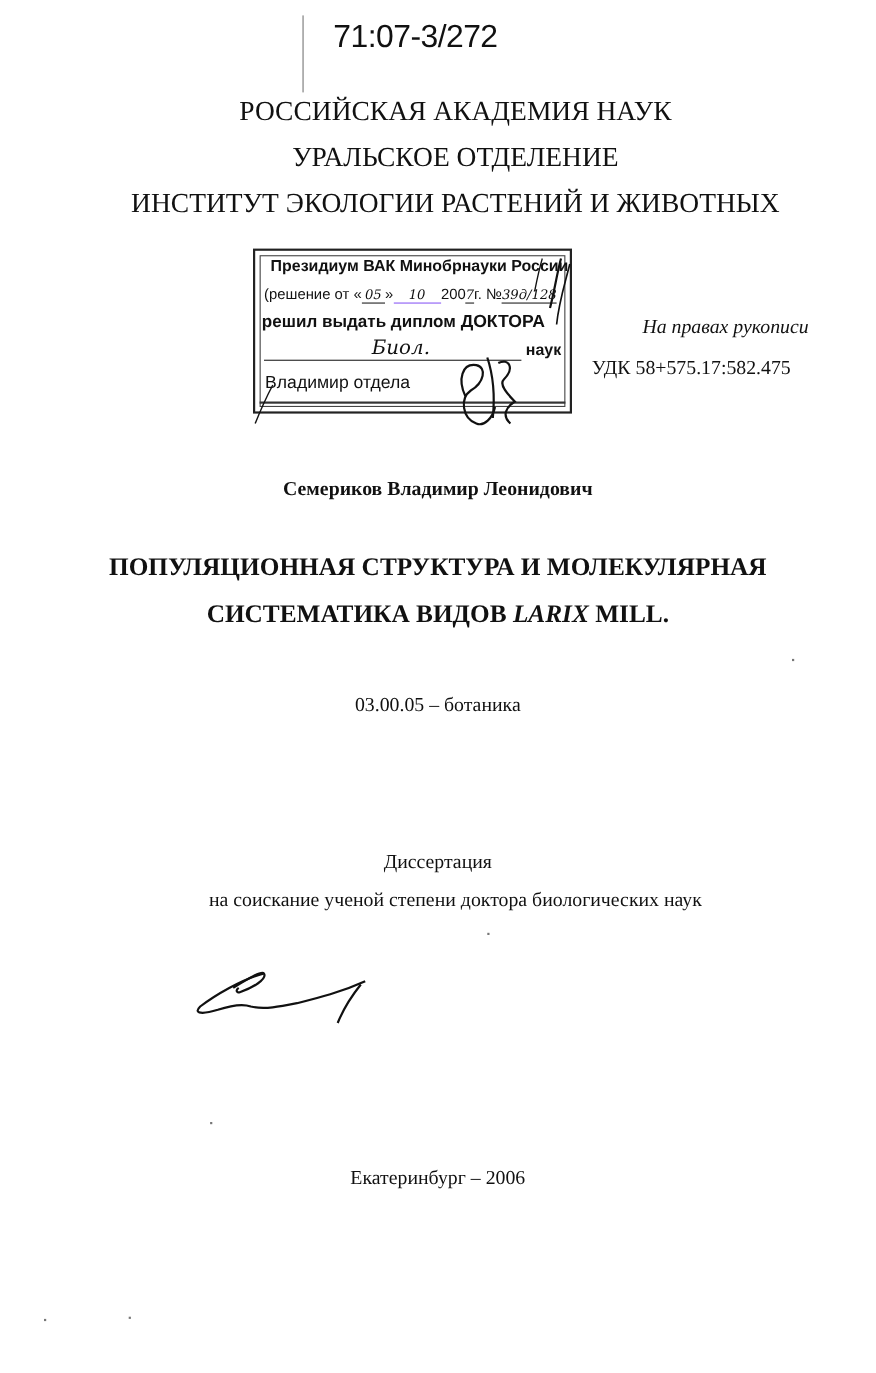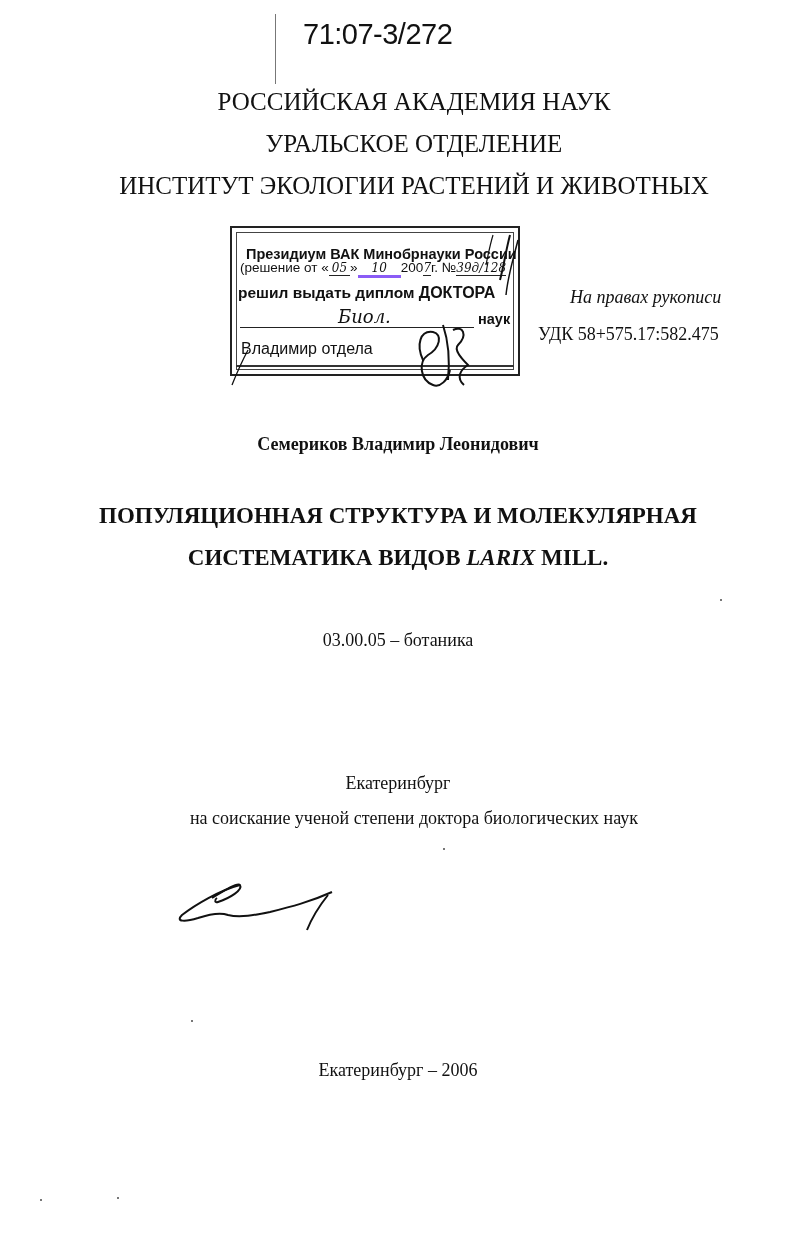--- a/index.html
+++ b/index.html
@@ -15,30 +15,30 @@
     .org { font-size: 25px; white-space: nowrap; }
     .org1 { top: 88px; left: 0; width: 828px; text-align: center; }
     .org2 { top: 130px; left: 0; width: 828px; text-align: center; }
     .org3 { top: 172px; left: 0; width: 828px; text-align: center; }
 
     
     .stamp { left: 230px; top: 226px; width: 290px; height: 150px; border: 2px solid #222; box-sizing: border-box; }
     .stamp-inner { position: absolute; left: 4px; top: 4px; right: 4px; bottom: 4px; border: 1px solid #444; }
     .stamp-bottom { position: absolute; left: 4px; right: 4px; bottom: 7px; height: 2px; background: #333; }
     .st { font-size: 14.5px; white-space: nowrap; }
-    .st1 { left: 246px; top: 246px; font-weight: bold; font-size: 14.5px; }
+    .st1 { left: 246px; top: 234px; font-weight: bold; font-size: 14.5px; }
     .st2 { left: 240px; top: 260px; font-size: 13.5px; }
     .st3 { left: 238px; top: 284px; font-weight: bold; font-size: 15.5px; }
     .st3 b { font-size: 16px; }
     .st4 { left: 478px; top: 311px; font-weight: bold; font-size: 14.5px; }
     .st5 { left: 241px; top: 340px; font-size: 16px; }
     .underline { height: 1px; background: #222; }
     .hw { font-family: "DejaVu Serif", serif; font-style: italic; font-size: 12px; color: #111; white-space: nowrap; }
 
-    .right1 { left: 570px; top: 287px; font-size: 18px; font-style: italic; white-space: nowrap; }
+    .right1 { left: 584px; top: 287px; font-size: 18px; font-style: italic; white-space: nowrap; }
     .right2 { left: 538px; top: 324px; font-size: 18px; white-space: nowrap; }
 
     .author { top: 434px; font-size: 18px; font-weight: bold; }
     .title1 { top: 503px; font-size: 23px; font-weight: bold; }
     .title2 { top: 545px; font-size: 23px; font-weight: bold; }
     .title2 .it { font-style: italic; }
     .spec { top: 630px; font-size: 18px; }
     .diss1 { top: 773px; font-size: 18px; }
     .diss2 { top: 808px; font-size: 18px; margin-left: 16px; }
     .city { top: 1060px; font-size: 18px; }
@@ -54,21 +54,21 @@
 <div class="abs serif org org2">УРАЛЬСКОЕ ОТДЕЛЕНИЕ</div>
 <div class="abs serif org org3">ИНСТИТУТ ЭКОЛОГИИ РАСТЕНИЙ И ЖИВОТНЫХ</div>
 
 <div class="abs stamp">
   <div class="stamp-inner"></div>
   <div class="stamp-bottom"></div>
 </div>
 <div class="abs sans st st1">Президиум ВАК Минобрнауки России</div>
 
 <div class="abs sans st st2">
-  <span>(решение от «</span><span class="hw" style="border-bottom:1px solid #222;padding:0 3px;">05</span><span>»</span><span class="hw" style="border-bottom:3px solid #8b5cf6;padding:0 14px;">10</span><span>200</span><span class="hw" style="border-bottom:1px solid #222;">7</span><span>г. №</span><span class="hw" style="border-bottom:1px solid #222;">39д/128</span>
+  <span>(решение от «</span><span class="hw" style="border-bottom:1px solid #222;padding:0 3px;">05</span><span>»</span><span class="hw" style="border-bottom:1px solid #8b5cf6;padding:0 14px;">10</span><span>200</span><span class="hw" style="border-bottom:1px solid #222;">7</span><span>г. №</span><span class="hw" style="border-bottom:1px solid #222;">39д/128</span>
 </div>
 
 <div class="abs sans st st3">
   <span>решил выдать диплом </span><b>ДОКТОРА</b>
 </div>
 
 <div class="abs underline" style="left:240px; top:327px; width:234px;"></div>
 <div class="abs hw" style="left:338px; top:306px; font-size:18px; font-weight:normal;">Биол.</div>
 <div class="abs sans st st4">наук</div>
 
@@ -89,21 +89,21 @@
 
 <div class="abs serif center author">Семериков Владимир Леонидович</div>
 
 <div class="abs serif center title1">ПОПУЛЯЦИОННАЯ СТРУКТУРА И МОЛЕКУЛЯРНАЯ</div>
 <div class="abs serif center title2">
   <span>СИСТЕМАТИКА ВИДОВ </span><span class="it">LARIX</span><span> MILL.</span>
 </div>
 
 <div class="abs serif center spec">03.00.05 – ботаника</div>
 
-<div class="abs serif center diss1">Екатеринбург</div>
+<div class="abs serif center diss1">Диссертация</div>
 <div class="abs serif center diss2">на соискание ученой степени доктора биологических наук</div>
 
 <svg class="abs" style="left:170px; top:860px;" width="180" height="80">
   <path d="M42 38 C 55 30, 68 22, 70 25 C 73 30, 60 38, 48 42 C 45 43, 44 40, 47 38" stroke="#111" stroke-width="2" fill="none"></path>
   <path d="M70 25 C 50 30, 25 45, 12 55 C 5 62, 15 62, 28 58 C 40 54, 50 52, 58 55 C 70 58, 85 55, 100 52 C 120 47, 140 42, 162 32" stroke="#111" stroke-width="2" fill="none"></path>
   <path d="M158 35 C 150 45, 143 55, 137 70" stroke="#111" stroke-width="2" fill="none"></path>
 </svg>
 
 <div class="abs serif center city">Екатеринбург – 2006</div>
 

